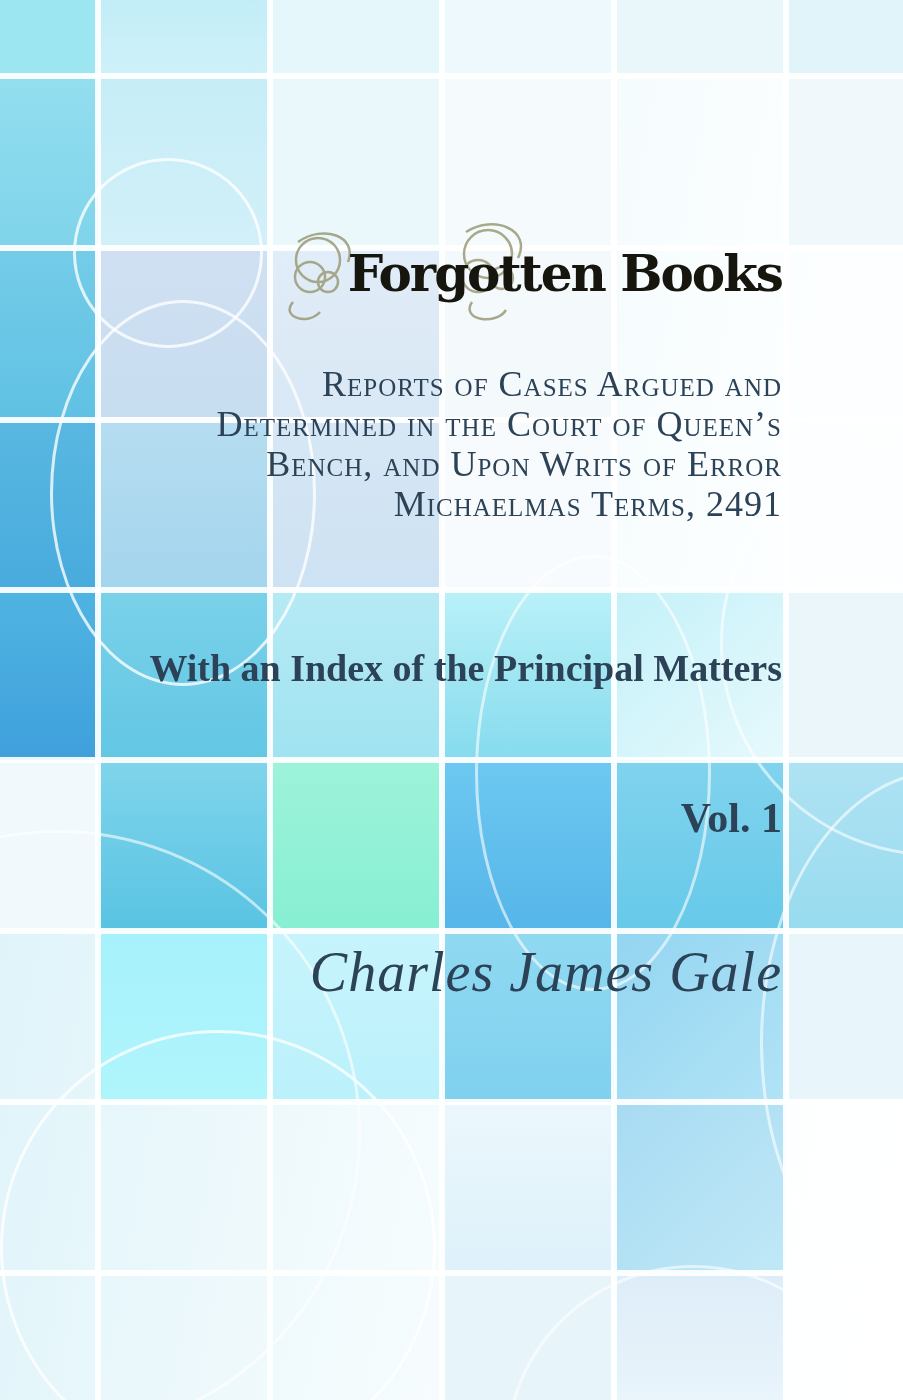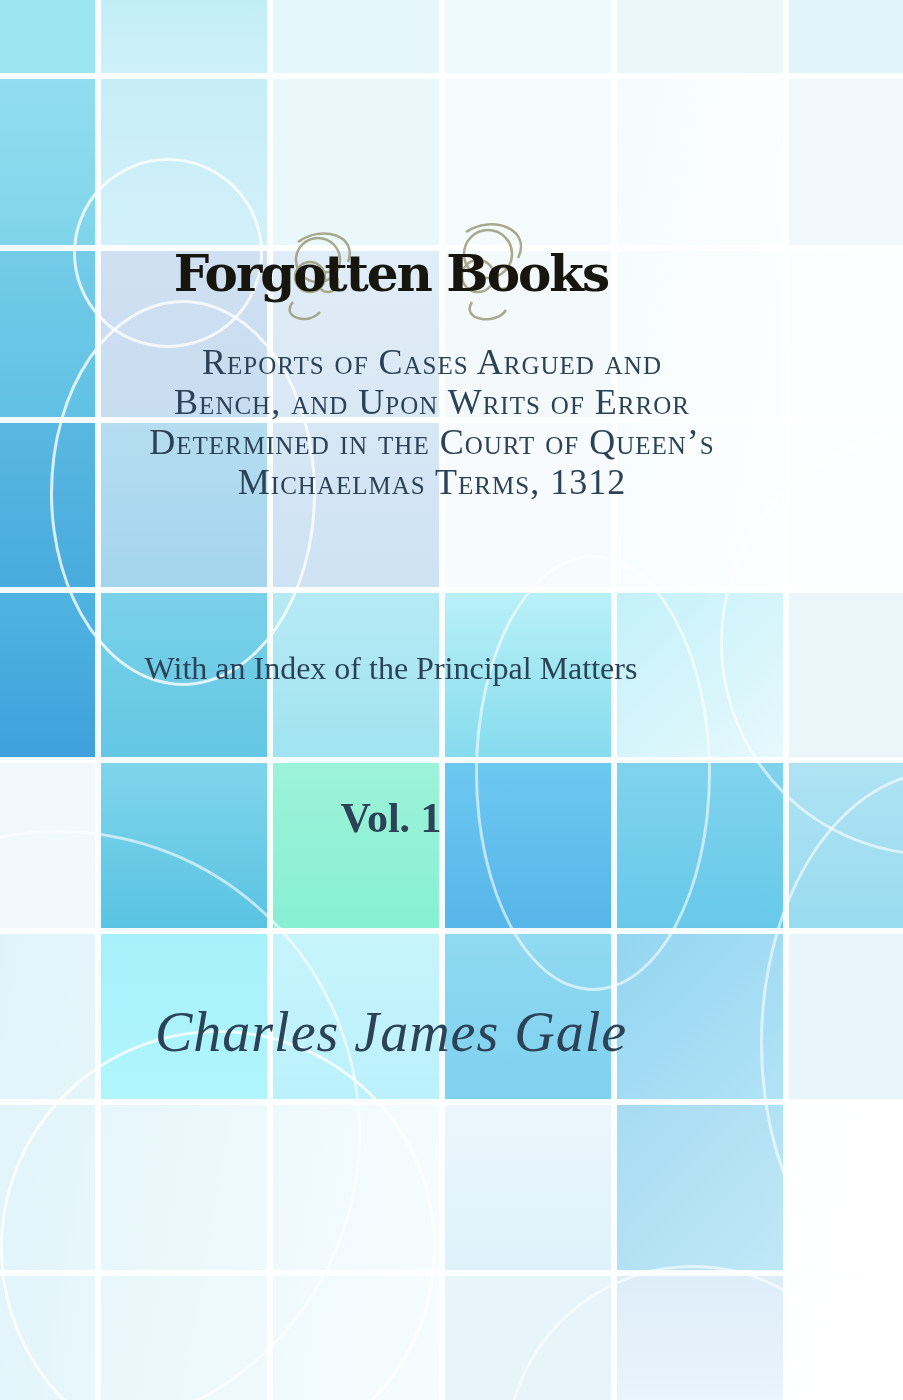--- a/index.html
+++ b/index.html
@@ -5,27 +5,27 @@
   html,body{margin:0;padding:0;background:#fff;}
   #canvas{position:relative;width:903px;height:1400px;overflow:hidden;
           background:linear-gradient(100deg,#d7f1f8 0%,#eef9fc 40%,#fbfeff 70%,#ffffff 100%);
           font-family:"Liberation Serif",serif;}
   .cell{position:absolute;}
   .ring{position:absolute;border:3px solid rgba(255,255,255,.6);border-radius:50%;}
   .ring.bright{border-color:rgba(255,255,255,.78);}
   .gl{position:absolute;background:rgba(255,255,255,.93);}
   .gl.v{top:0;height:1400px;width:6px;}
   .gl.h{left:0;width:903px;height:6px;}
-  .txt{position:absolute;left:0;width:782px;text-align:center;color:#2c4257;}
+  .txt{position:absolute;left:0;width:782px;text-align:right;color:#2c4257;}
   .title-line{font-size:36px;line-height:40px;font-variant:small-caps;letter-spacing:1px;}
-  #title-block{top:342px;margin-left:41px;}
-  #subtitle{top:646px;font-size:32px;line-height:44px;}
+  #title-block{top:364px;}
+  #subtitle{top:646px;font-size:38px;line-height:44px;font-weight:bold;}
   #volume{top:794px;font-size:42px;font-weight:bold;line-height:48px;}
   #by{top:934px;font-size:46px;font-style:italic;line-height:52px;}
-  #author{top:1000px;font-size:56px;font-style:italic;line-height:64px;letter-spacing:1px;}
+  #author{top:940px;font-size:56px;font-style:italic;line-height:64px;letter-spacing:1px;}
   #logo-text{top:244px;font-family:"DejaVu Serif",serif;font-weight:bold;font-size:50px;
              letter-spacing:-2px;color:#16160e;z-index:6;}
   .flourish{position:absolute;z-index:5;opacity:.85;}
   .layer{position:absolute;inset:0;}
 </style>
 </head>
 <body>
 
 <div id="canvas">
 
@@ -121,23 +121,23 @@
       <circle cx="58" cy="40" r="24"></circle>
         <circle cx="48" cy="62" r="16"></circle>
         <circle cx="72" cy="64" r="11"></circle>
       <path d="M36,18 C64,0 102,16 88,44 M42,88 C30,106 66,112 76,96"></path>
     </g>
   </svg>
   <div class="txt" id="logo-text">Forgotten Books</div>
 
   <div class="txt" id="title-block">
     <div class="title-line">Reports of Cases Argued and</div>
+    <div class="title-line">Determined in the Court of Queen’s</div>
     <div class="title-line">Bench, and Upon Writs of Error</div>
-    <div class="title-line">Determined in the Court of Queen’s</div>
-    <div class="title-line">Michaelmas Terms, 1312</div>
+    <div class="title-line">Michaelmas Terms, 2491</div>
   </div>
 
   <div class="txt" id="subtitle">With an Index of the Principal Matters</div>
 
   <div class="txt" id="volume">Vol. 1</div>
 
   <div class="txt" id="author">Charles James Gale</div>
 
 </div>
 

